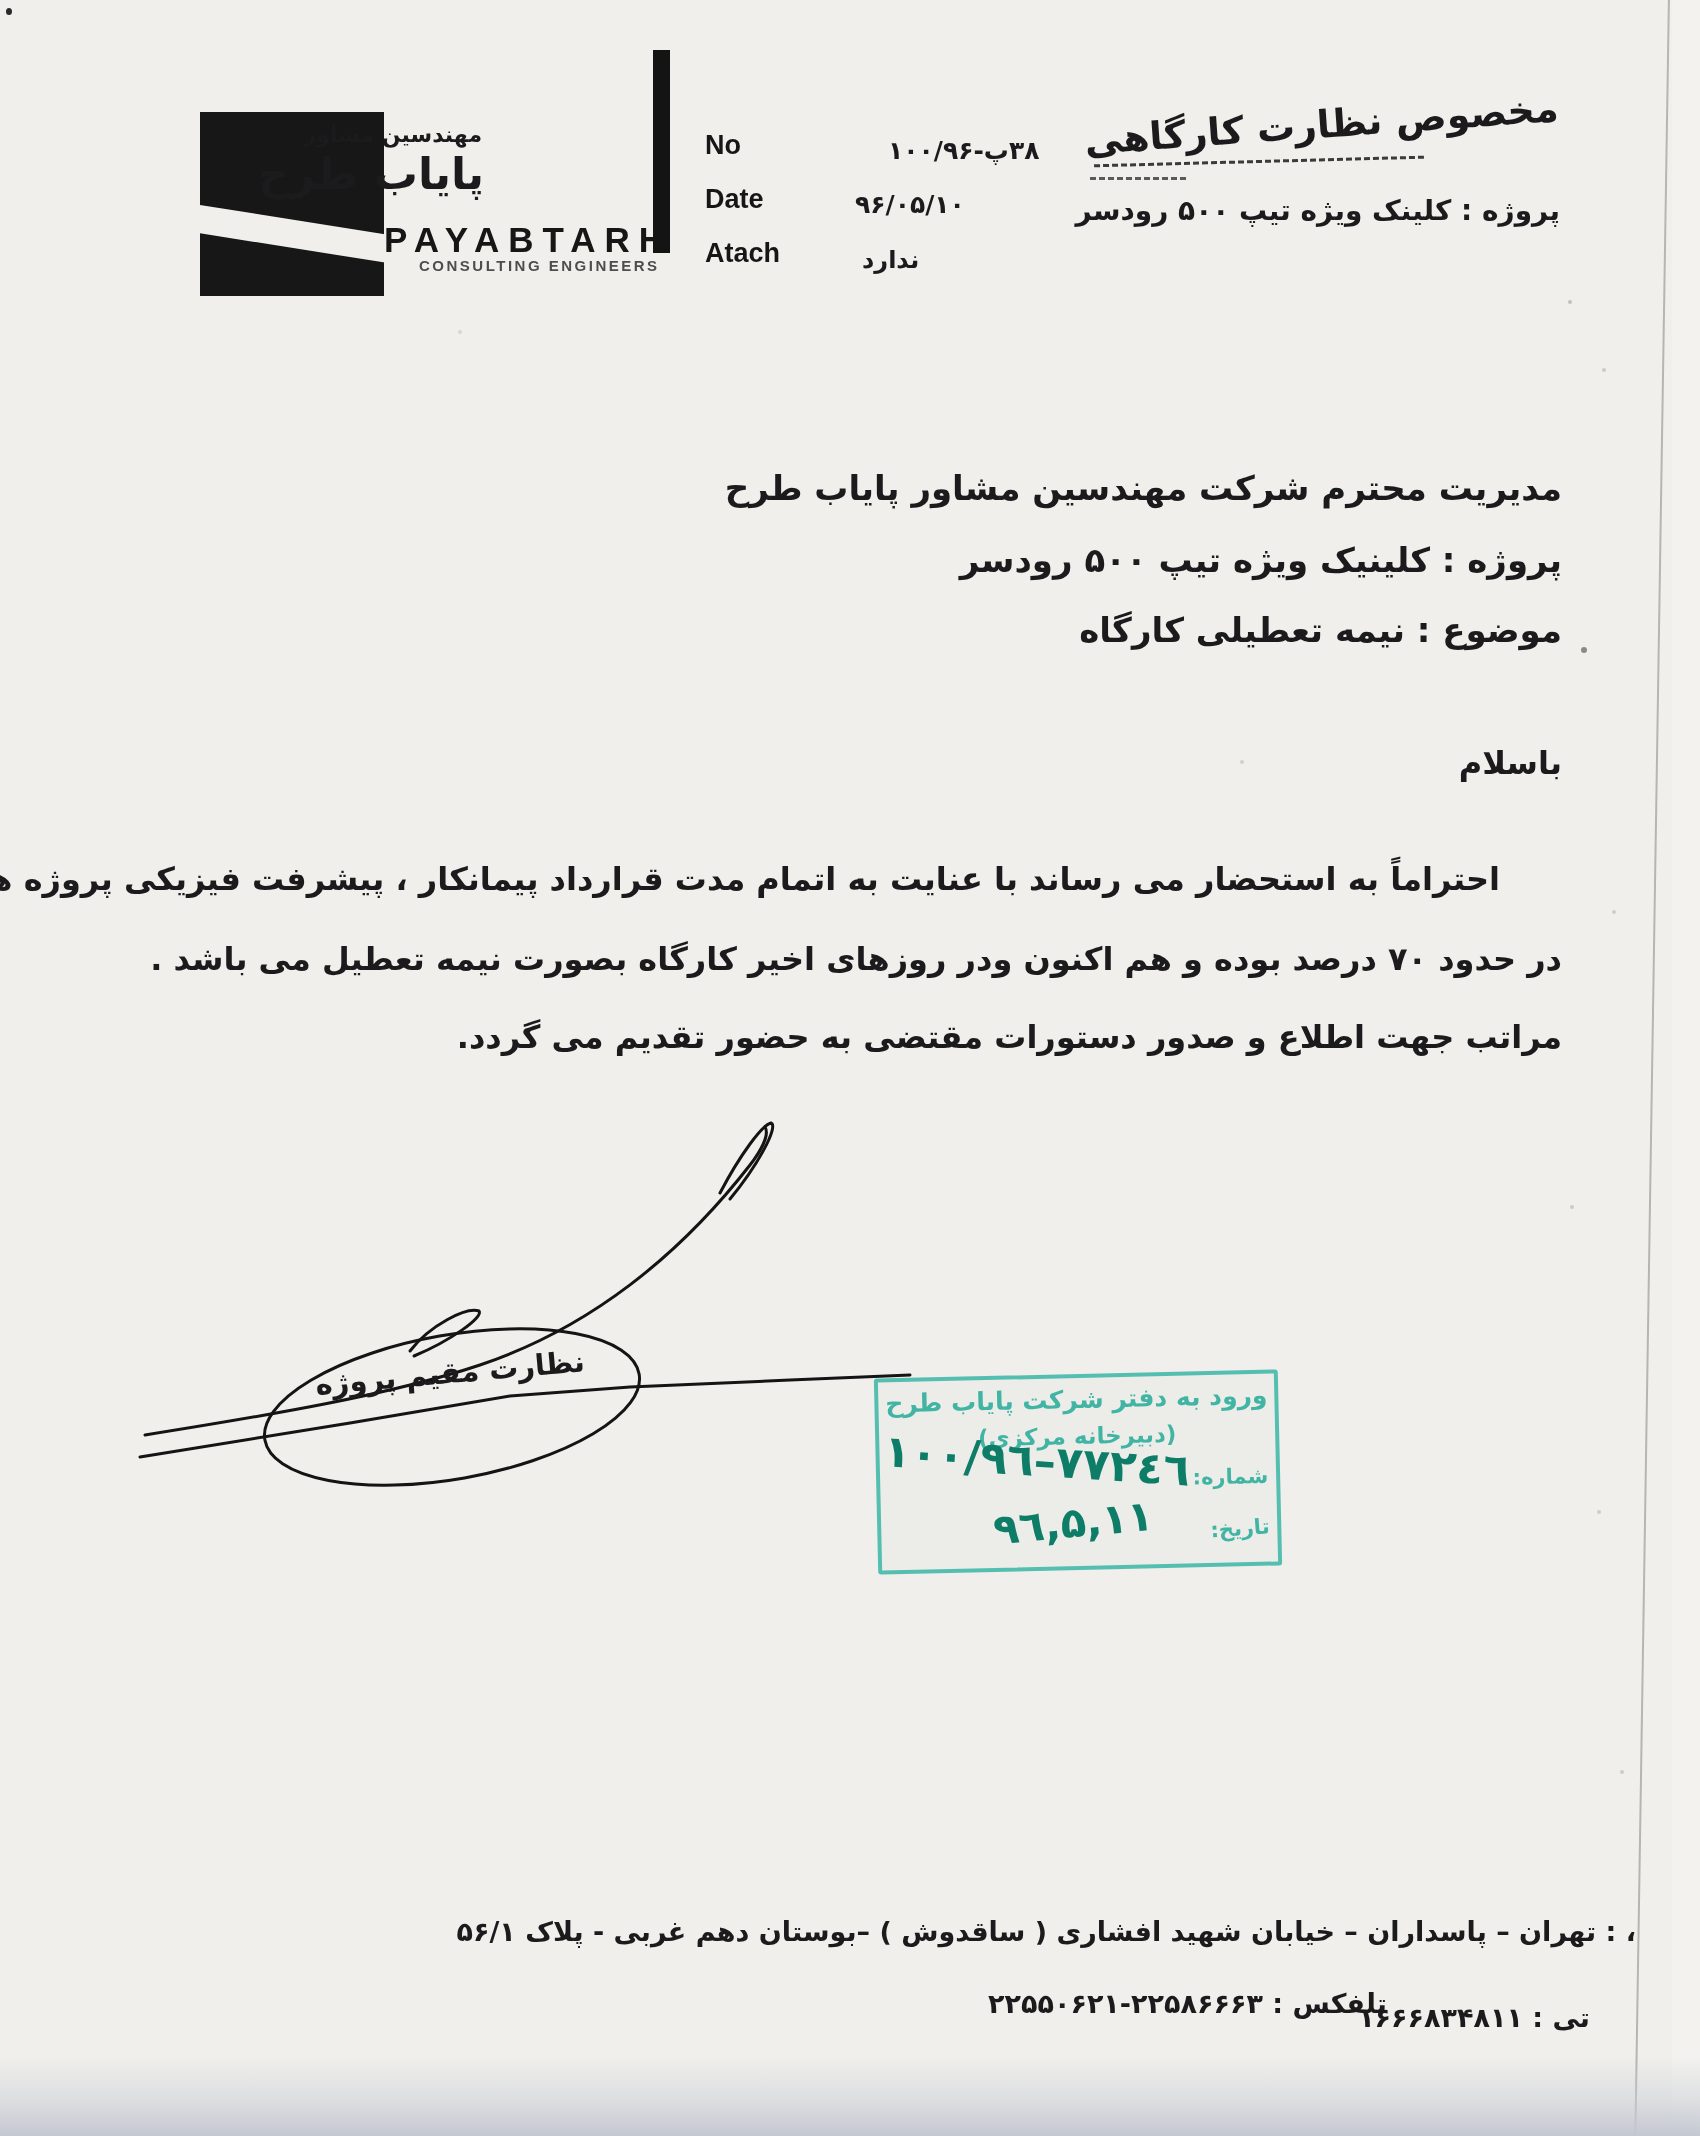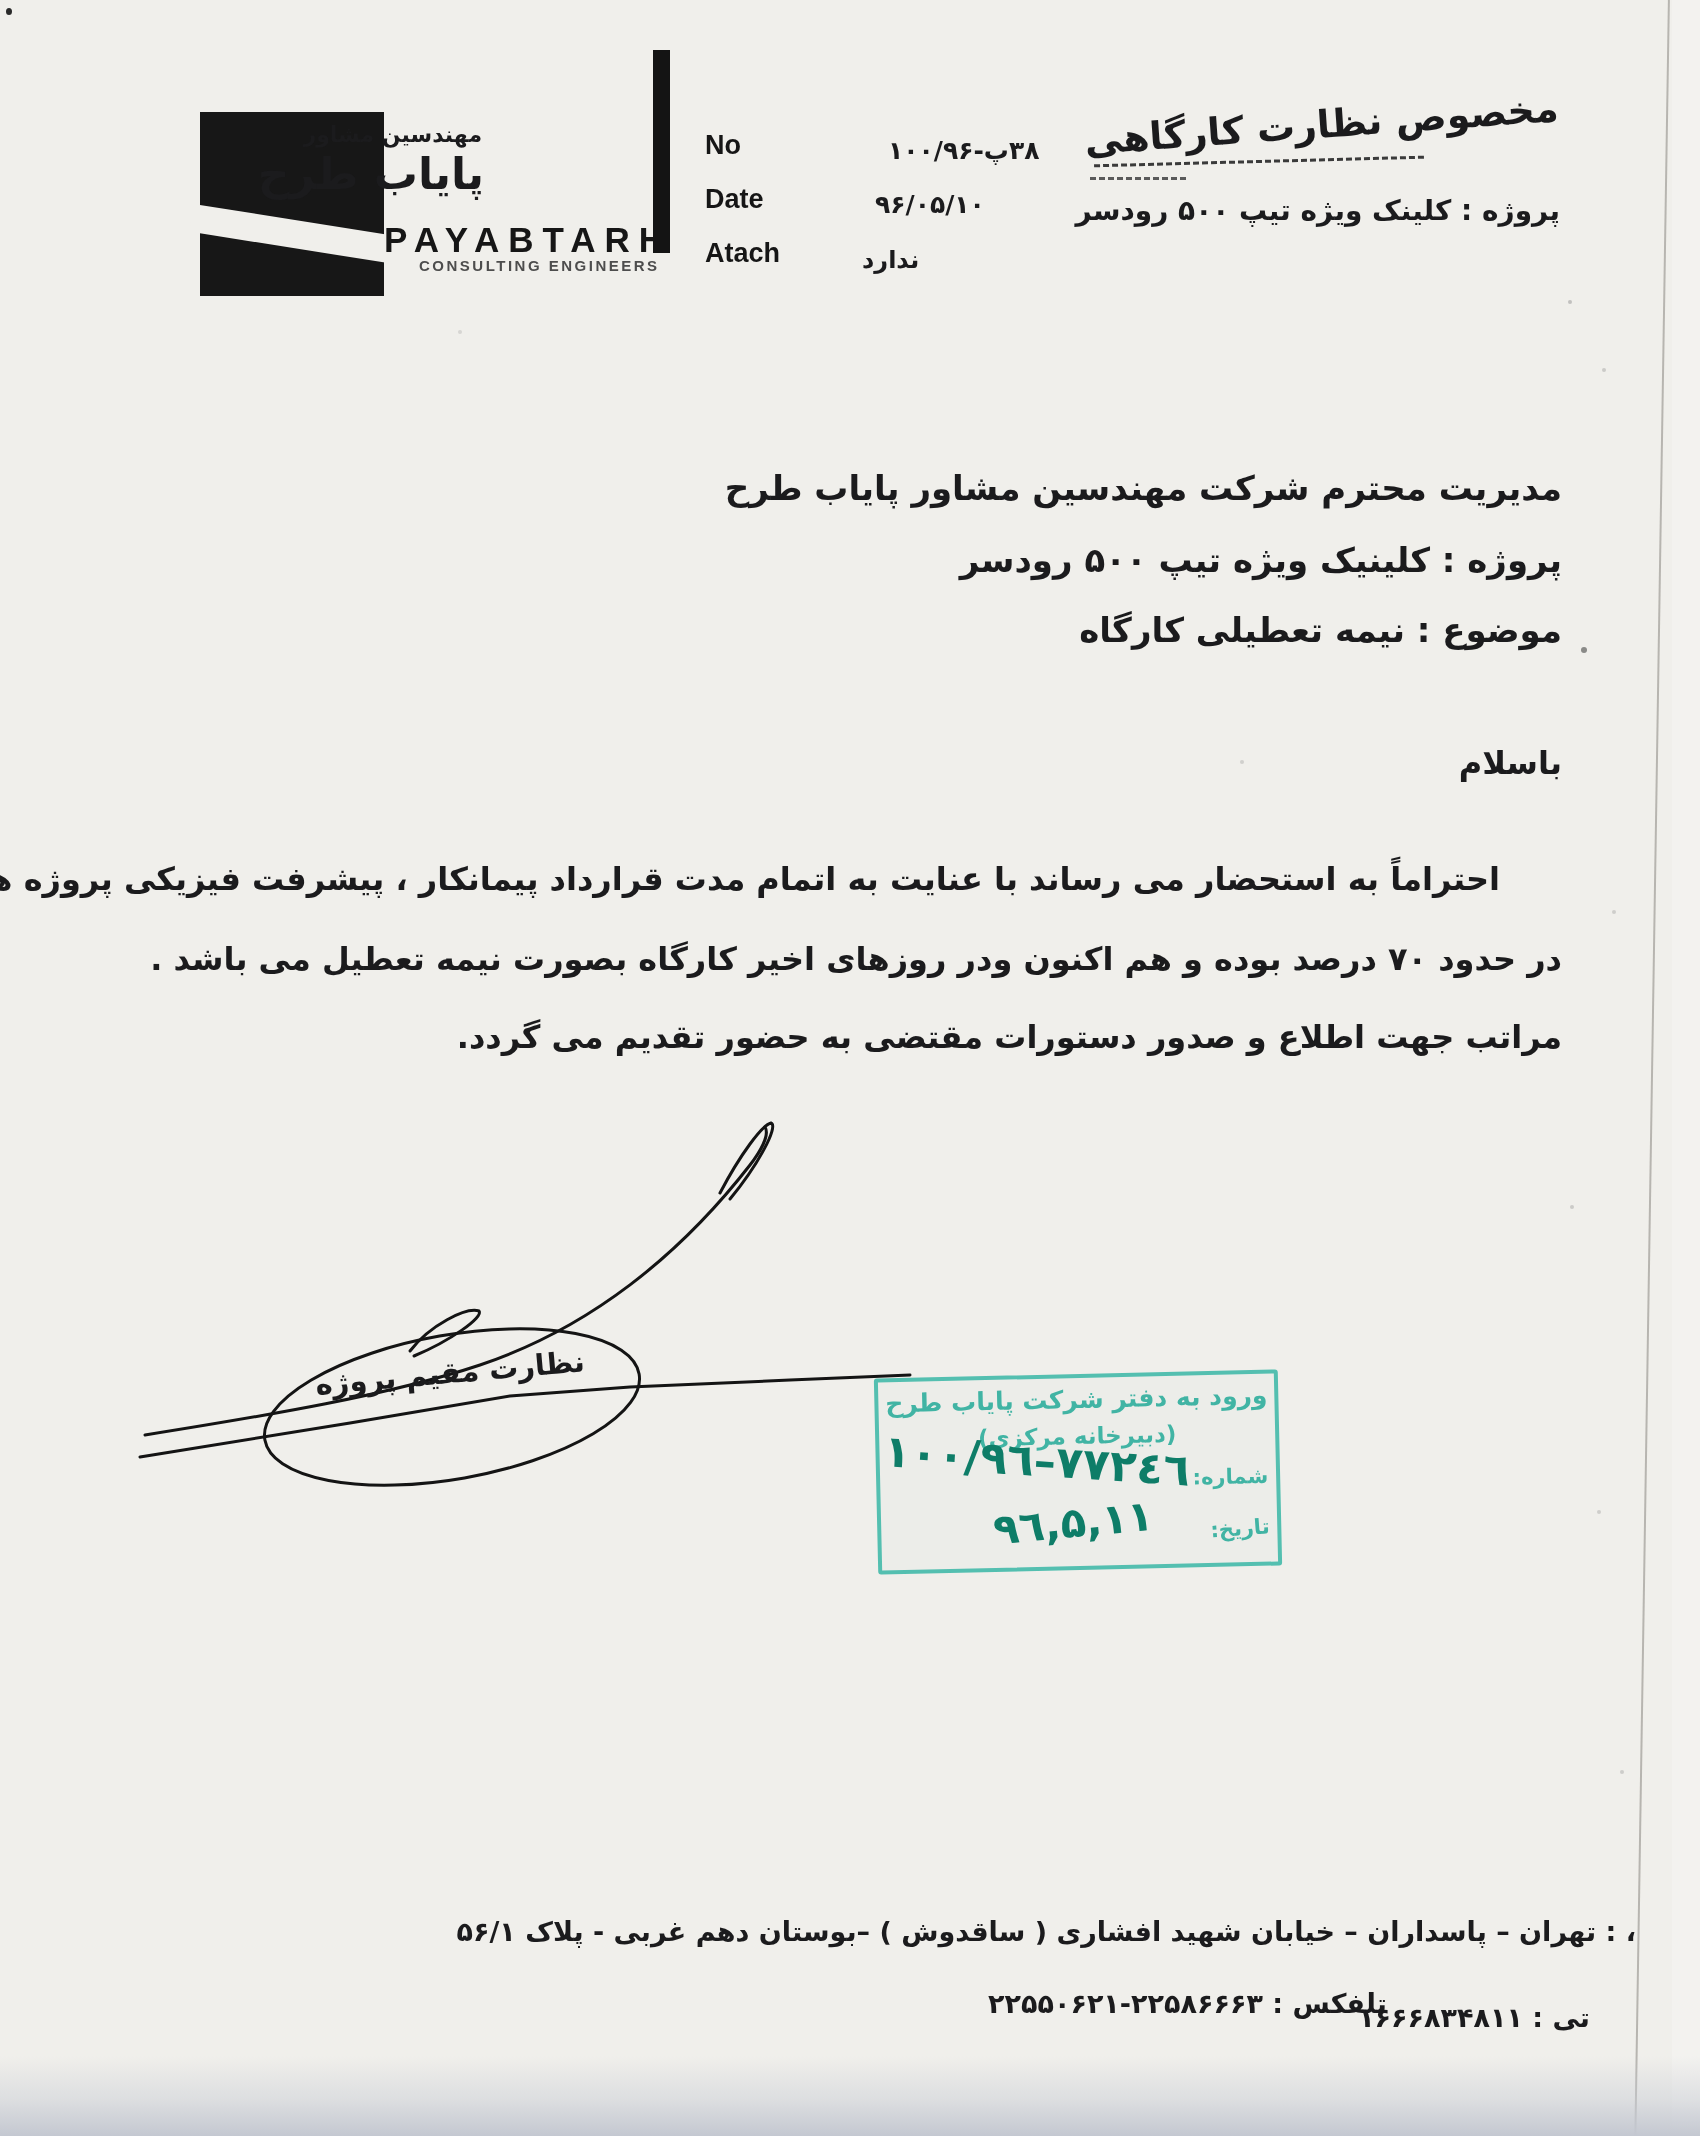--- a/index.html
+++ b/index.html
@@ -70,21 +70,21 @@
   </div>
   <div class="abs fa brand-tagline">مهندسین مشاور</div>
   <div class="abs fa brand-name">پایاب طرح</div>
   <div class="abs latin brand-en">PAYABTARH</div>
   <div class="abs latin brand-sub">CONSULTING ENGINEERS</div>
   <div class="abs divider-bar"></div>
 
   <div class="abs latin meta-label" style="left:705px;top:130px;">No</div>
   <div class="abs fa meta-value" style="left:888px;top:136px;"><span class="num">۱۰۰/۹۶-پ۳۸</span></div>
   <div class="abs latin meta-label" style="left:705px;top:184px;">Date</div>
-  <div class="abs fa meta-value" style="left:855px;top:190px;margin-left:20px;"><span class="num">۹۶/۰۵/۱۰</span></div>
+  <div class="abs fa meta-value" style="left:855px;top:190px;"><span class="num">۹۶/۰۵/۱۰</span></div>
   <div class="abs latin meta-label" style="left:705px;top:238px;">Atach</div>
   <div class="abs fa" style="left:862px;top:246px;font-size:24px;">ندارد</div>
 
   <div class="abs fa note">مخصوص نظارت کارگاهی</div>
   <div class="abs dash1"></div>
   <div class="abs dash2"></div>
   <div class="abs fa note-project">پروژه : کلینک ویژه تیپ ۵۰۰ رودسر</div>
 
   <div class="abs fa h-line" style="top:468px;">مدیریت محترم شرکت مهندسین مشاور پایاب طرح</div>
   <div class="abs fa h-line" style="top:540px;">پروژه : کلینیک ویژه تیپ ۵۰۰ رودسر</div>

